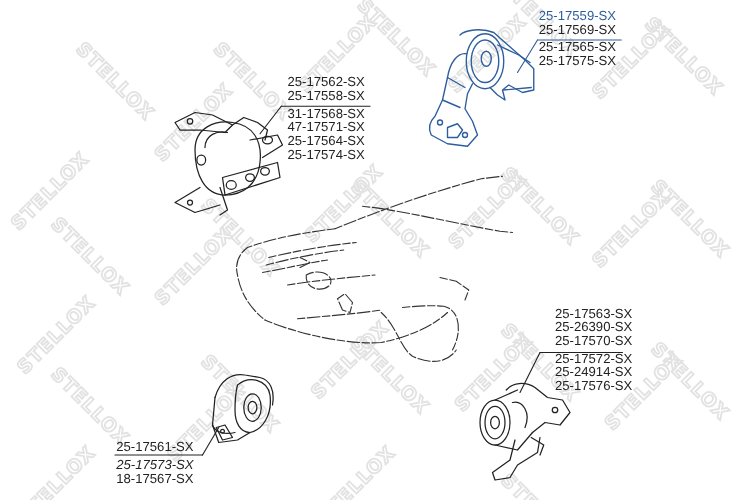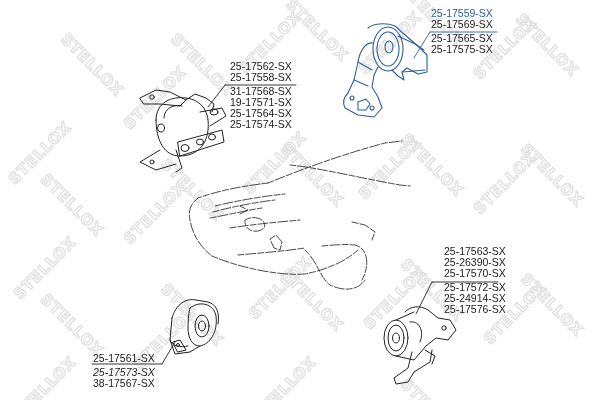--- a/index.html
+++ b/index.html
@@ -224,31 +224,31 @@
   <span class="pn hl">25-17559-SX</span>
   <span class="pn">25-17569-SX</span>
   <span class="pn" style="margin-top:3px;">25-17565-SX</span>
   <span class="pn">25-17575-SX</span>
 </div>
 
 <div class="label-group" style="left:230px; top:61px;">
   <span class="pn">25-17562-SX</span>
   <span class="pn">25-17558-SX</span>
   <span class="pn" style="margin-top:3px;">31-17568-SX</span>
-  <span class="pn">19-17571-SX</span>
+  <span class="pn">47-17571-SX</span>
   <span class="pn">25-17564-SX</span>
   <span class="pn">25-17574-SX</span>
 </div>
 
 <div class="label-group" style="left:444px; top:246px;">
   <span class="pn">25-17563-SX</span>
   <span class="pn">25-26390-SX</span>
   <span class="pn">25-17570-SX</span>
   <span class="pn" style="margin-top:3px;">25-17572-SX</span>
   <span class="pn">25-24914-SX</span>
   <span class="pn">25-17576-SX</span>
 </div>
 
 <div class="label-group" style="left:93px; top:353px;">
   <span class="pn">25-17561-SX</span>
   <span class="pn" style="margin-top:3px;font-style:italic;">25-17573-SX</span>
-  <span class="pn">38-17567-SX</span>
+  <span class="pn">18-17567-SX</span>
 </div>
 
 </body></html>

